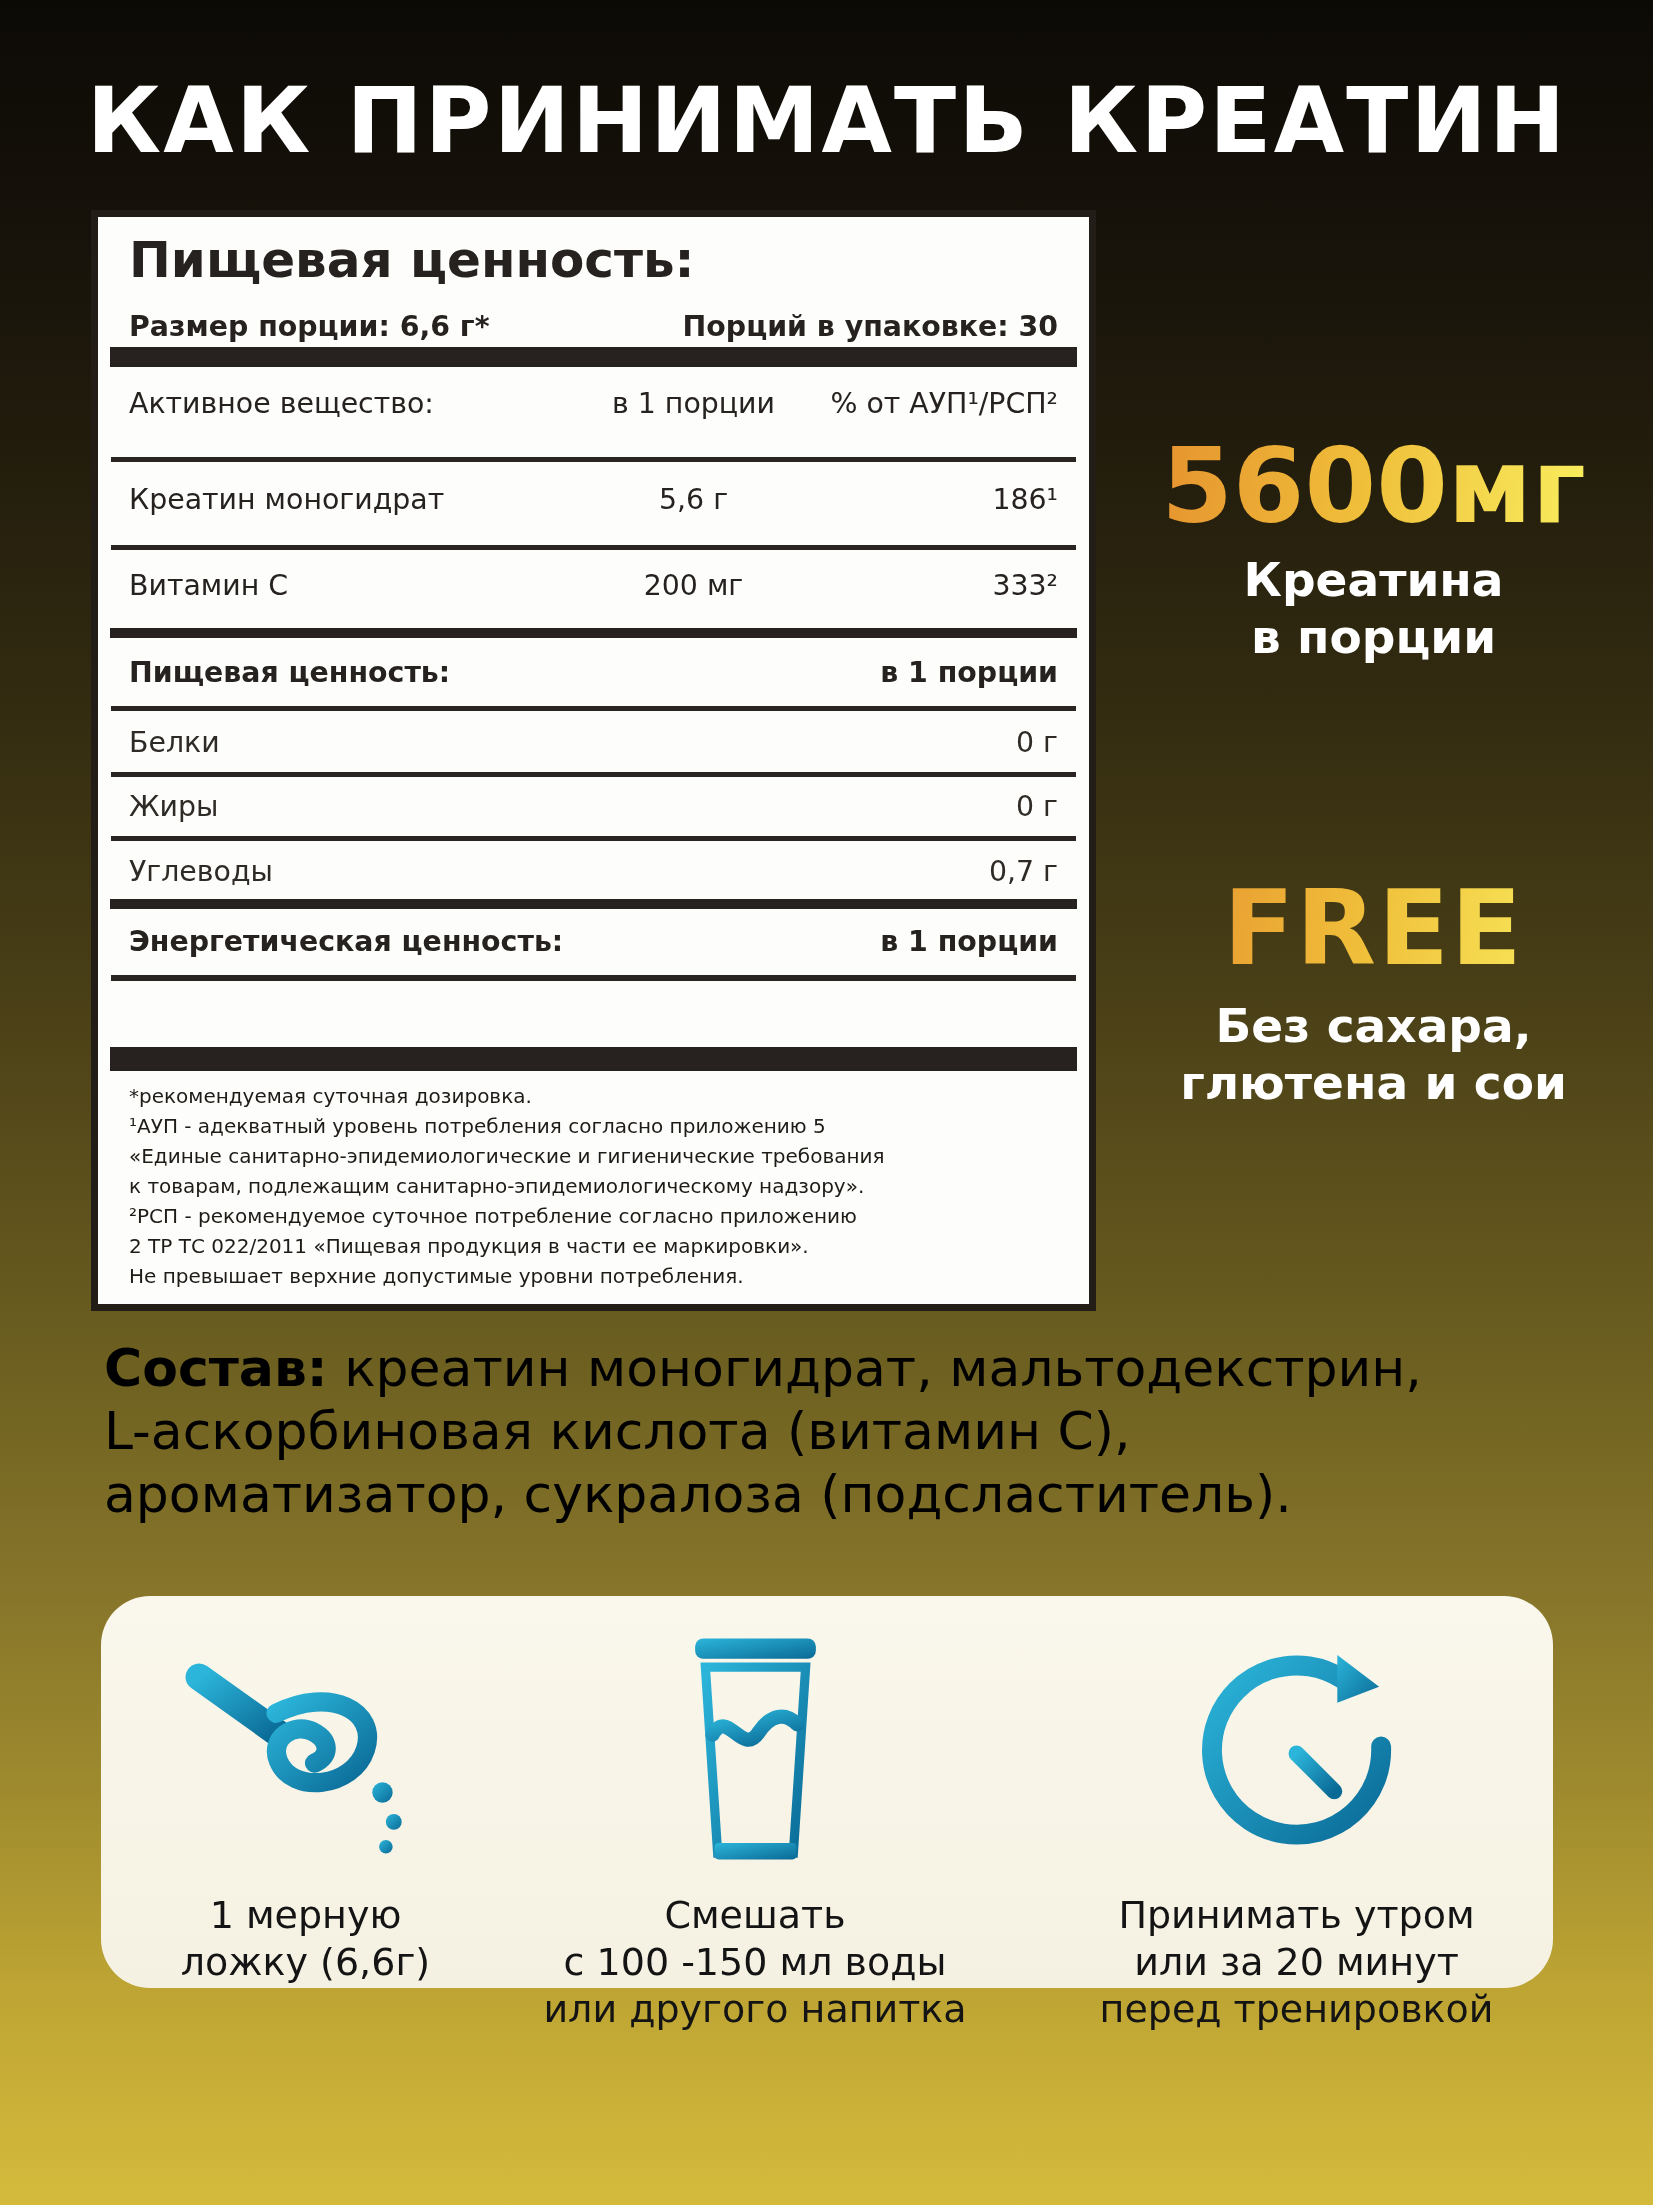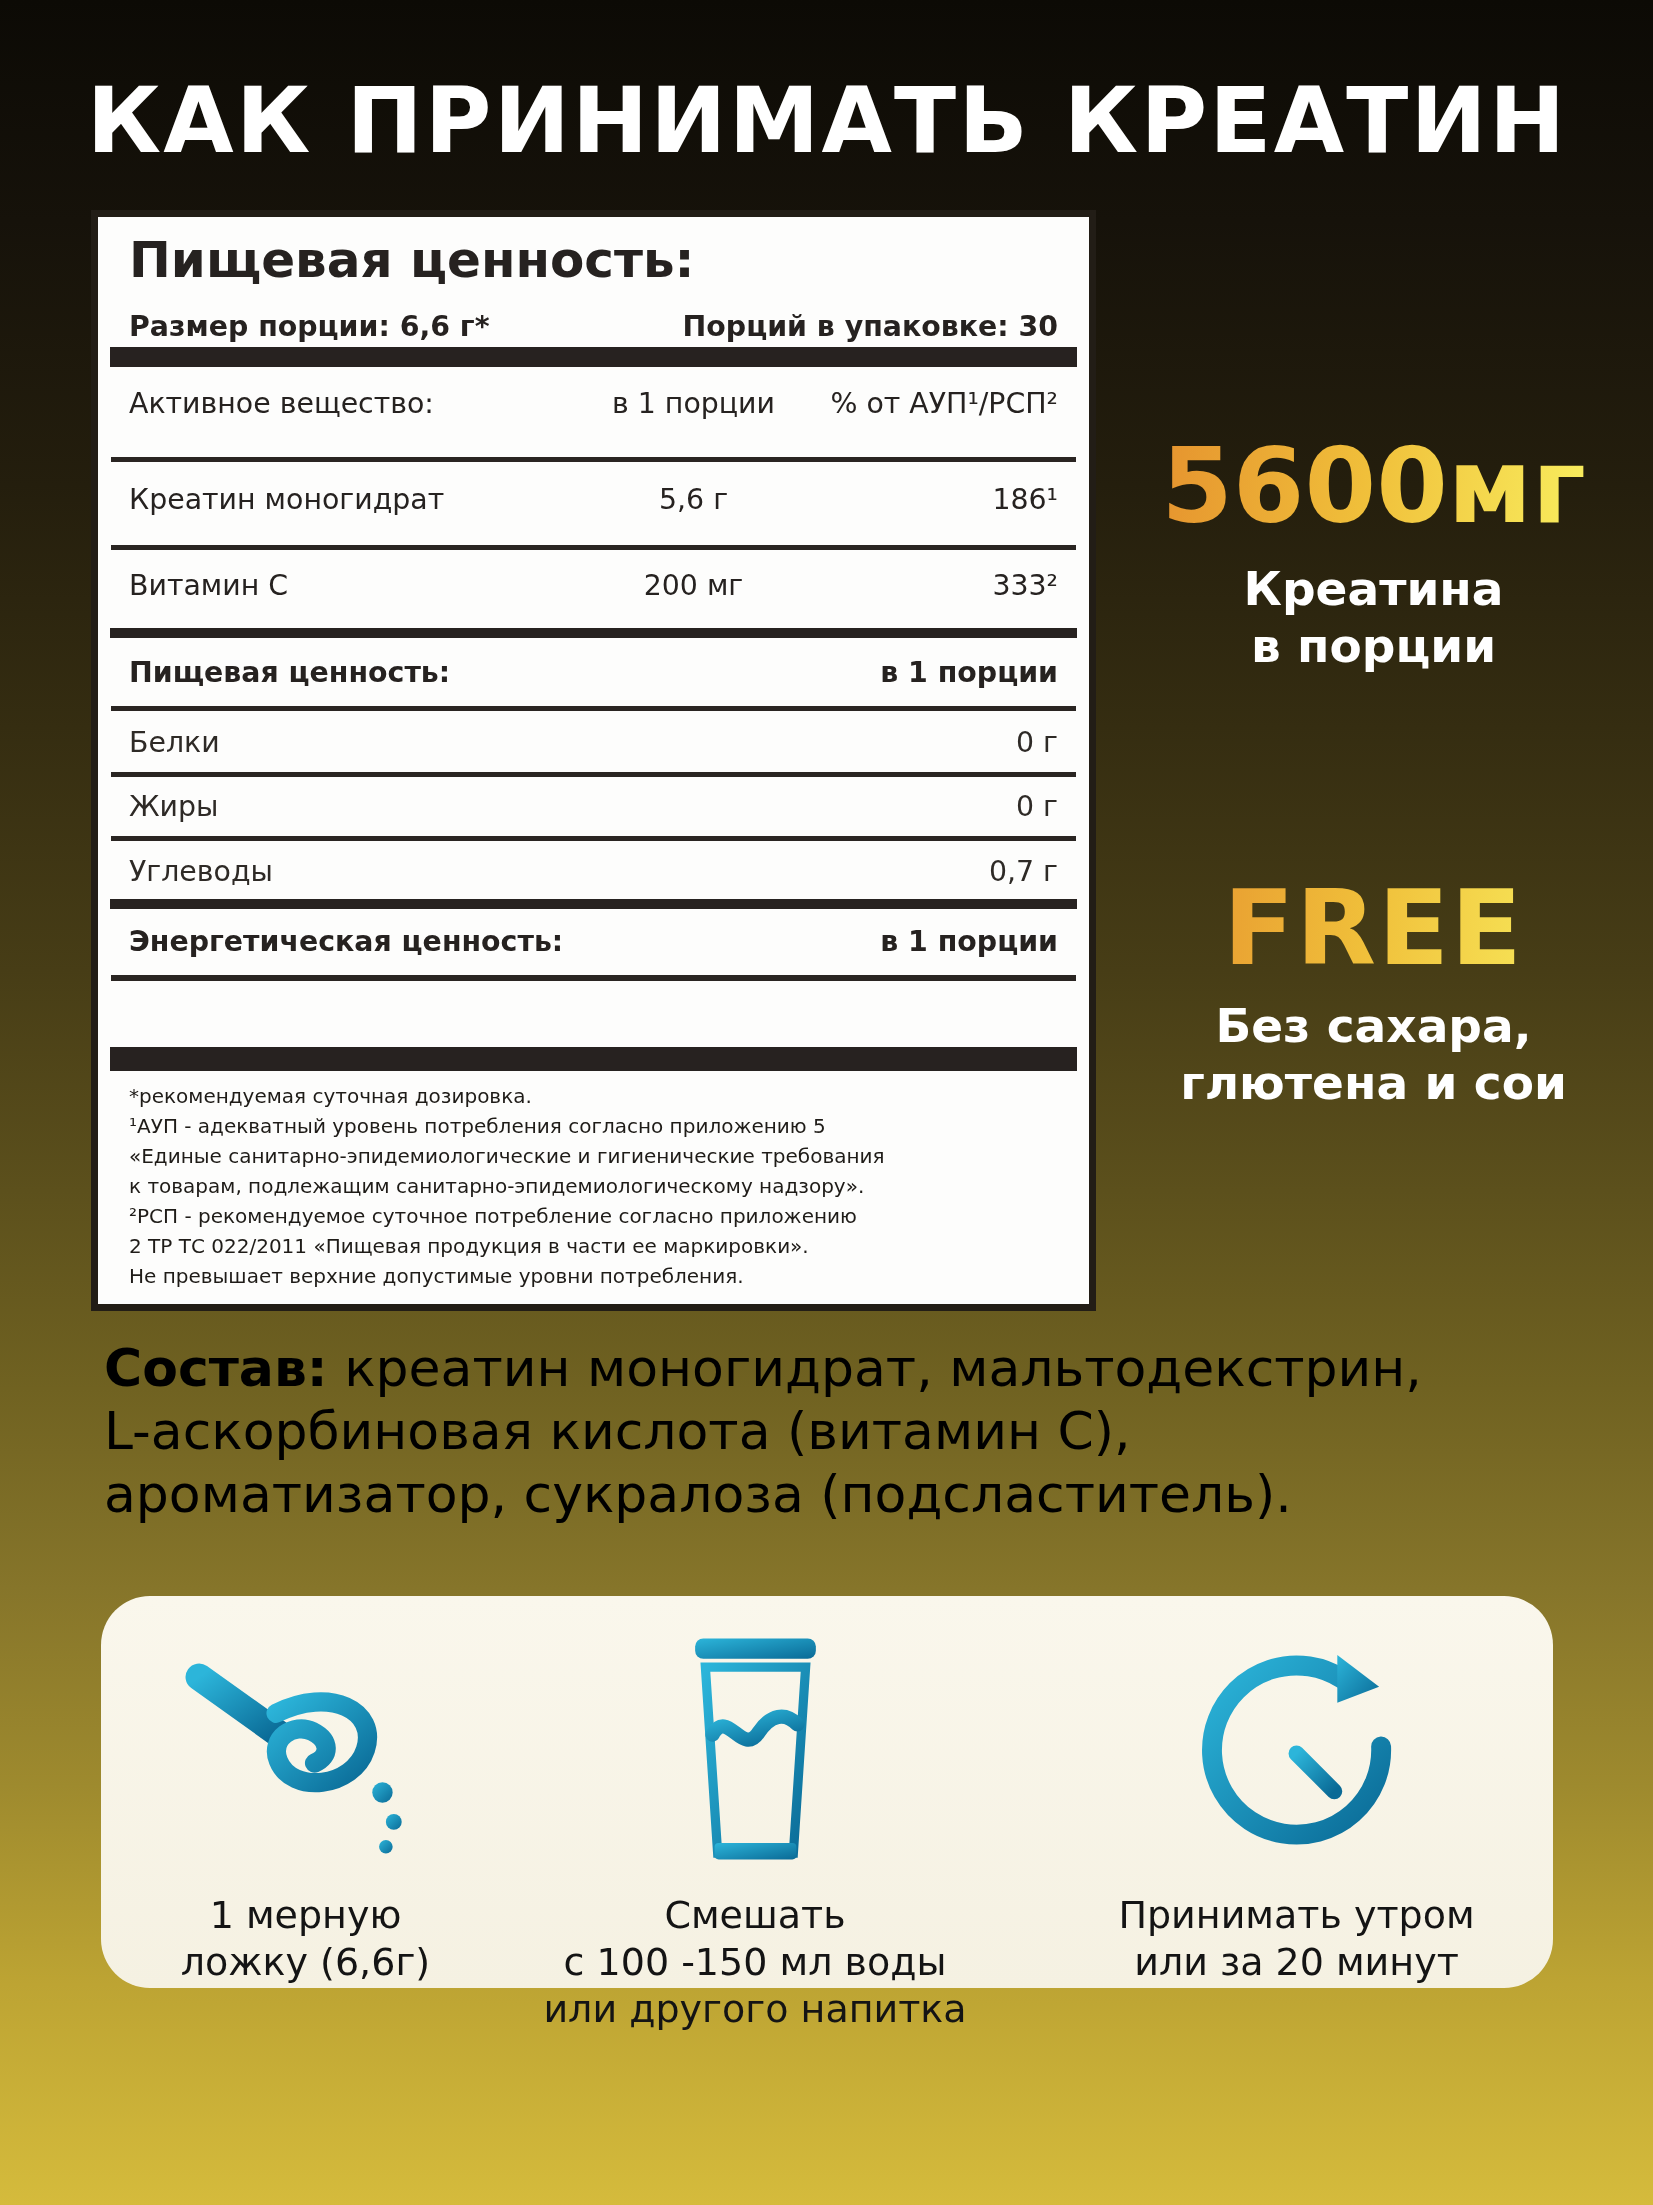--- a/index.html
+++ b/index.html
@@ -154,21 +154,21 @@
       <div>«Единые санитарно-эпидемиологические и гигиенические требования</div>
       <div>к товарам, подлежащим санитарно-эпидемиологическому надзору».</div>
       <div>²РСП - рекомендуемое суточное потребление согласно приложению</div>
       <div>2 ТР ТС 022/2011 «Пищевая продукция в части ее маркировки».</div>
       <div>Не превышает верхние допустимые уровни потребления.</div>
     </div>
   </section>
 
   <div class="hl" style="top:426px;">
     <div class="goldtext dose-value">5600мг</div>
-    <div class="label" style="margin-top:14px;text-align:center;">
+    <div class="label" style="margin-top:5px;text-align:center;">
       <div>Креатина</div>
       <div>в порции</div>
     </div>
   </div>
 
   <div class="hl" style="top:867px;">
     <div class="goldtext free-value">FREE</div>
     <div class="label" style="margin-top:8px;">
       <div>Без сахара,</div>
       <div>глютена и сои</div>
@@ -239,18 +239,19 @@
           </defs>
           <path d="M151 30 A 85 85 0 1 0 190 98" fill="none" stroke="url(#tg3)" stroke-width="20" stroke-linecap="round"></path>
           <path d="M146 6 L188 38 L146 54 Z" fill="url(#tg3)"></path>
           <path d="M105 105 L105 50" stroke="url(#tg3)" stroke-width="16" stroke-linecap="round" fill="none"></path>
           <path d="M105 105 L143 143" stroke="url(#tg3)" stroke-width="16" stroke-linecap="round" fill="none"></path>
         </svg>
       </div>
       <div class="cap">
         <div>Принимать утром</div>
         <div>или за 20 минут</div>
+        <div>перед тренировкой</div>
       </div>
     </div>
 
   </section>
 </div>
 
 
 </body></html>

